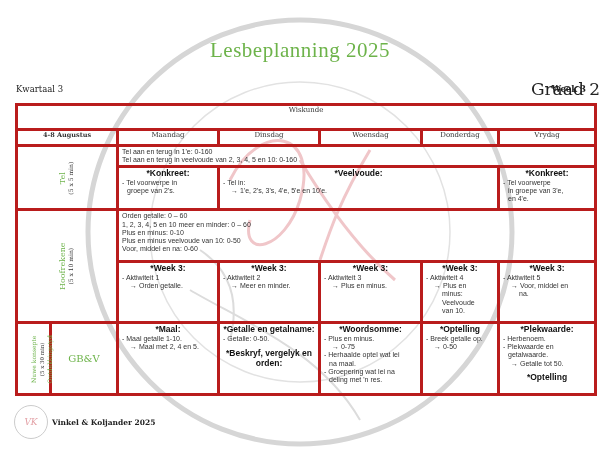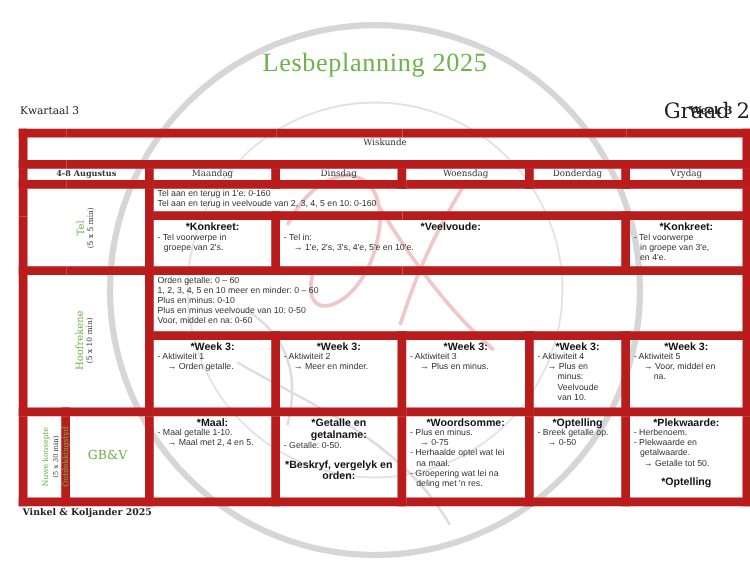--- a/index.html
+++ b/index.html
@@ -8,21 +8,21 @@
 
   .watermark { position: absolute; left: 0; top: 0; width: 600px; height: 464px; pointer-events: none; z-index: 0; }
 
   .title { position: absolute; left: 0; width: 600px; top: 38px; text-align: center;
     font-family: Liberation Serif, serif; font-size: 21px; color: #6db34a; letter-spacing: 0.5px; z-index: 2; }
   .meta-left { position: absolute; left: 16px; top: 84px; font-family: "DejaVu Serif", serif; font-size: 8.5px; font-weight: normal; color: #222; z-index: 2; }
   .meta-center { position: absolute; left: 0; width: 600px; top: 79px; text-align: right; font-family: "DejaVu Serif", serif; font-size: 17px; color: #222; z-index: 2; }
   .meta-right { position: absolute; right: 14px; top: 84px; font-family: "DejaVu Serif", serif; font-size: 8.5px; font-weight: bold; color: #222; z-index: 2; }
 
   table.plan { position: absolute; left: 15px; top: 103px; width: 579px; border-collapse: collapse; table-layout: fixed; z-index: 2; }
-  table.plan td { border: 7px solid #b91c1c; vertical-align: top; font-size: 7px; line-height: 8.2px; color: #333; }
+  table.plan td { border: 3px solid #b91c1c; vertical-align: top; font-size: 7px; line-height: 8.2px; color: #333; }
   .subject-row td { height: 25px; text-align: center; vertical-align: middle; font-family: "DejaVu Serif", serif; font-size: 14px; color: #6db34a; }
   .day-row td { height: 16px; text-align: center; vertical-align: middle; font-family: "DejaVu Serif", serif; font-size: 10px; color: #222; }
   .day-row td.date { font-size: 6.5px; font-weight: bold; }
 
   .side-label { text-align: center; vertical-align: middle !important; }
   .rot { display: inline-block; transform: rotate(-90deg); white-space: nowrap; font-family: "DejaVu Serif", serif; }
   .rot .g { color: #6db34a; font-size: 8px; display: block; text-align: center; }
   .rot .s { color: #333; font-size: 6px; display: block; text-align: center; }
 
   .intro { padding: 1px 3px; font-size: 7px; line-height: 8.4px; }
@@ -197,14 +197,15 @@
       <div class="li">- Plekwaarde en</div>
       <div class="ind">getalwaarde.</div>
       <div class="ar">→ Getalle tot 50.</div>
       <div class="h" style="margin-top:5px">*Optelling</div>
     </td>
   </tr>
 </tbody>
   </table>
 
 <div class="footer">
+  <div class="footer-logo">VK</div>
   <div class="footer-text">Vinkel &amp; Koljander 2025</div>
 </div>
 
 </body></html>

